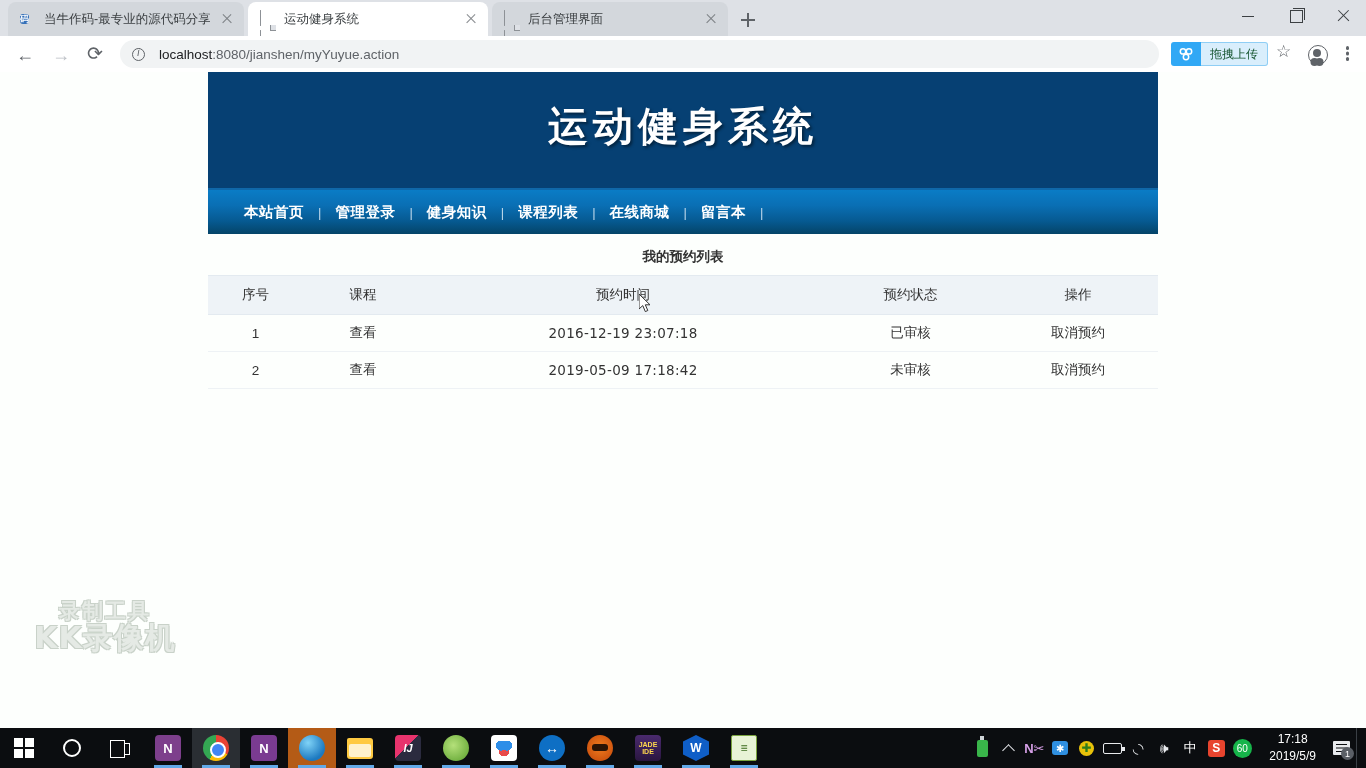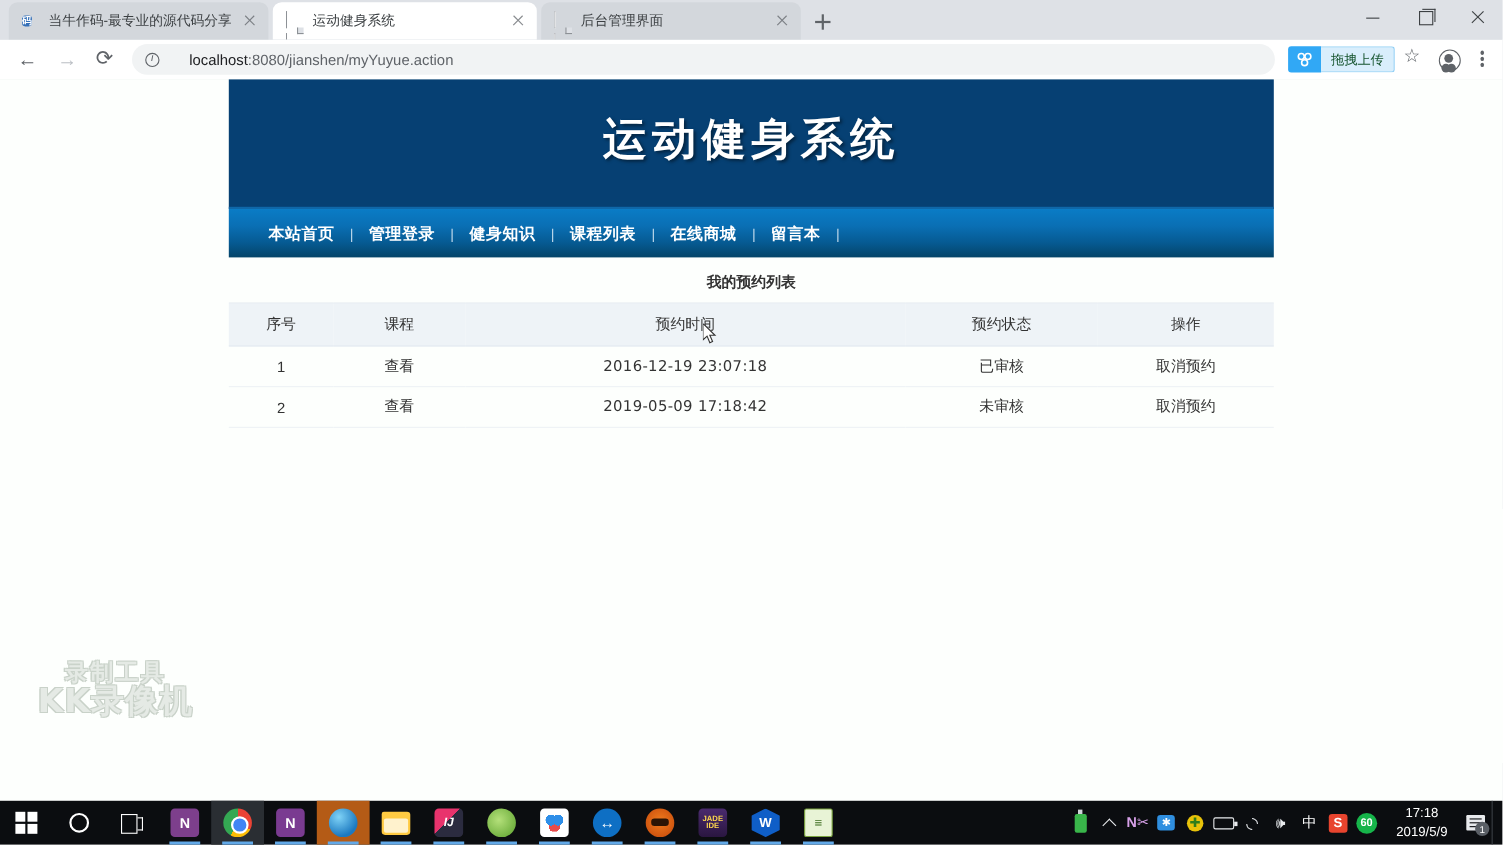--- a/index.html
+++ b/index.html
@@ -58,21 +58,21 @@
 
   .toolbar { height: 36px; background: #ffffff; display: flex; align-items: center; padding: 0 6px; gap: 2px; }
   .tbtn { width: 34px; height: 30px; position: relative; flex: 0 0 34px; }
   .arrow-l, .arrow-r { position:absolute; left:10px; top:8px; width:14px; height:14px; }
   .arrow-l::before { content:"←"; font-size:18px; line-height:14px; color:#5f6368; }
   .arrow-r::before { content:"→"; font-size:18px; line-height:14px; color:#bdc1c6; }
   .reload::before { content:"⟳"; position:absolute; left:9px; top:3px; font-size:19px; color:#5f6368; }
 
   .omnibox {
     flex: 1 1 auto; height: 28px; background: #f1f3f4; border-radius: 14px;
-    display: flex; align-items: center; padding: 0 12px; gap: 27px; margin: 0 6px;
+    display: flex; align-items: center; padding: 0 12px; gap: 14px; margin: 0 6px;
     font-size: 13.5px; color: #202124; min-width: 0;
   }
   .info-circle {
     width: 13px; height: 13px; border: 1.3px solid #5f6368; border-radius: 50%;
     flex: 0 0 13px; position: relative;
   }
   .info-circle::after { content:"i"; position:absolute; left:4.2px; top:-1.5px; font-size:10px; color:#5f6368; font-style: italic;}
   .url { white-space: nowrap; overflow: hidden; }
   .url .dim { color: #5f6368; }
 
@@ -204,21 +204,21 @@
   .chev-up { width: 9px; height: 9px; border-left: 1.6px solid #e8eaed; border-top: 1.6px solid #e8eaed; transform: rotate(45deg); margin-top: 4px; }
   .tray-clip { color:#d7a0e8; font-size: 13px; font-weight: bold; }
   .tray-chat { width: 16px; height: 14px; background: #2f8fe0; border-radius: 3px; position: relative; color:#fff; font-size:10px; display:flex; align-items:center; justify-content:center; }
   .tray-shield { width: 15px; height: 15px; border-radius: 50%; background: #e8c20a; display:flex; align-items:center; justify-content:center; color:#2e7d1b; font-size: 12px; font-weight: bold; }
   .tray-batt { width: 19px; height: 11px; border: 1.5px solid #e8eaed; border-radius: 2px; position: relative; }
   .tray-batt::after { content:""; position:absolute; right:-4px; top:3px; width:2.5px; height:4px; background:#e8eaed; }
   .tray-wifi { color:#e8eaed; font-size: 14px; }
   .tray-vol { color:#e8eaed; font-size: 14px; }
   .tray-ime { color:#ffffff; font-size: 13px; }
   .tray-sogou { width: 17px; height: 17px; background: #e8442e; border-radius: 3px; color:#fff; font-size:12px; font-weight:bold; display:flex; align-items:center; justify-content:center; }
-  .tray-60 { width: 19px; height: 19px; border-radius: 50%; background: #16b44a; color:#fff; font-size: 10px; font-weight: bold; display:flex; align-items:center; justify-content:center; }
+  .tray-60 { width: 19px; height: 19px; border-radius: 50%; background: #16b44a; color:#fff; font-size: 10px; font-weight: normal; display:flex; align-items:center; justify-content:center; }
 
   .clock { text-align: center; color: #ffffff; font-size: 12px; line-height: 17px; padding: 0 10px 0 14px; }
   .notif { width: 30px; height: 40px; display: flex; align-items: center; justify-content: center; position: relative; }
   .notif-box { width: 17px; height: 14px; background: #e8eaed; border-radius: 1px; position: relative; }
   .notif-box::after { content:""; position:absolute; left:3px; top:3px; width:11px; height:1.4px; background:#0b0d10;
                       box-shadow: 0 3.5px 0 #0b0d10, 0 7px 0 #0b0d10; }
   .notif-badge { position: absolute; right: 2px; bottom: 8px; width: 13px; height: 13px; border-radius: 50%;
                  background: #5a5f66; color: #fff; font-size: 9px; display:flex; align-items:center; justify-content:center; }
   .tb-showdesk { width: 6px; height: 40px; border-left: 1px solid #3a3f45; }
 </style>

